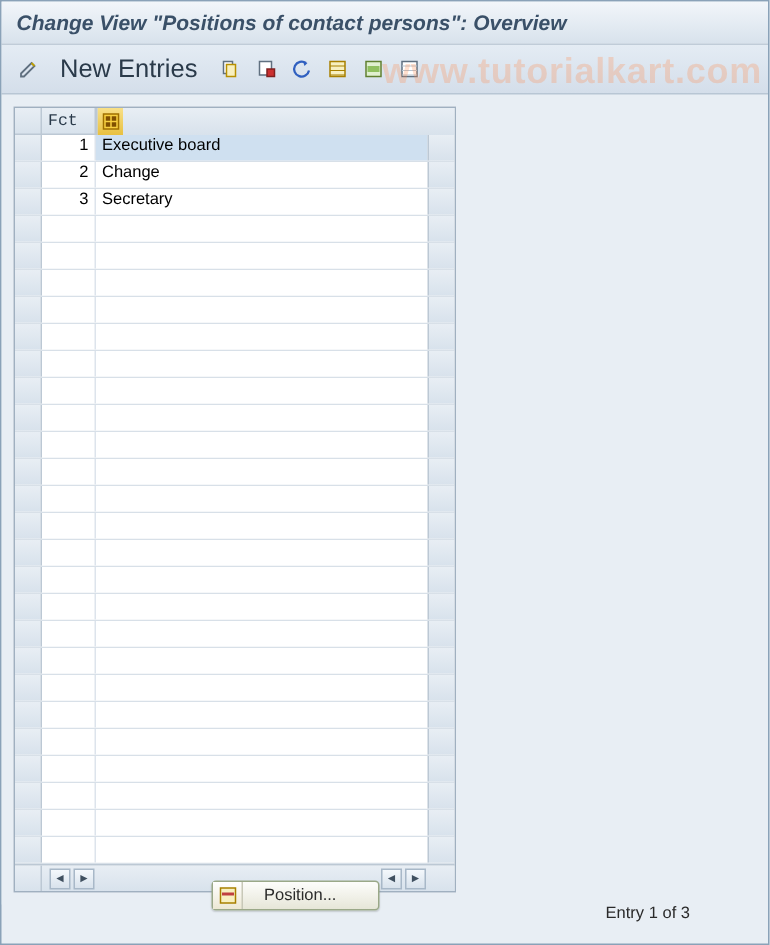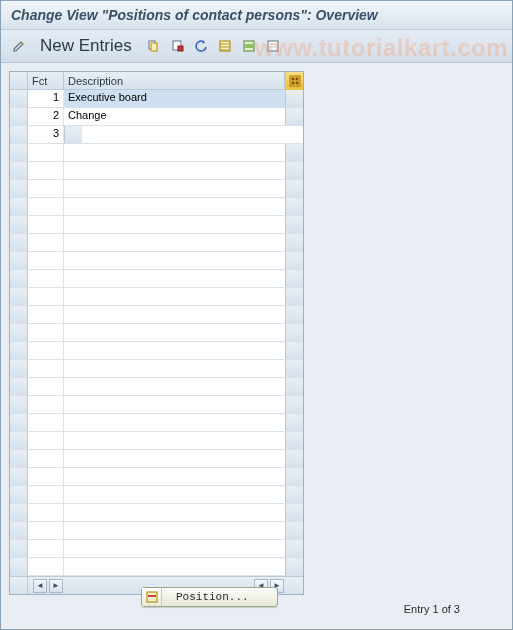--- a/index.html
+++ b/index.html
@@ -79,21 +79,21 @@
       font-size: 11px;
       color: #2a3a4a;
       border-right: 1px solid #bcc8d4;
       border-bottom: 1px solid #bcc8d4;
       background: linear-gradient(#e8eef4,#d8e2ec);
       height: 18px;
       display: flex;
       align-items: center;
     }
     .th-sel { width: 18px; }
-    .th-fct { width: 36px; }
+    .th-fct { width: 36px; font-family: Liberation Mono, monospace; }
     .th-desc { flex: 1; }
     .th-cfg {
       width: 18px;
       background: linear-gradient(#f8e088,#e8c040);
       border-left: 1px solid #bcc8d4;
       display:flex;align-items:center;justify-content:center;
       cursor:pointer;
     }
     .tbody-scroll {
       overflow: hidden;
@@ -176,21 +176,20 @@
     .position-btn .icon-slot{
       width:20px;height:18px;
       display:flex;align-items:center;justify-content:center;
       border-right:1px solid #c8c8b8;
       background:linear-gradient(#fff,#ece8d4);
     }
     .position-btn .label{
       padding: 0 28px 0 14px;
       font-size:11px;
       color:#2a2a2a;
-      font-family:Liberation Mono, monospace;
     }
     .entry-status {
       margin-left: auto;
       margin-right: 32px;
       font-size: 11px;
       color: #2a2a2a;
       margin-top: 24px;
     }
     svg { display:block; }
   </style>
@@ -246,21 +245,20 @@
       </svg>
   </div>
   <div class="watermark">www.tutorialkart.com</div>
 </div>
 
 <div class="workarea">
   <div class="table-wrap">
     <div class="thead">
       <div class="th th-sel"></div>
       <div class="th th-fct">Fct</div>
-      <div class="th th-desc">Description</div>
       <div class="th-cfg">
         <svg width="12" height="12" viewBox="0 0 12 12">
             <rect x="1" y="1" width="10" height="10" fill="#f8d040" stroke="#a07000"></rect>
             <rect x="2.5" y="2.5" width="3" height="3" fill="#805000"></rect>
             <rect x="6.5" y="2.5" width="3" height="3" fill="#805000"></rect>
             <rect x="2.5" y="6.5" width="3" height="3" fill="#805000"></rect>
             <rect x="6.5" y="6.5" width="3" height="3" fill="#805000"></rect>
           </svg>
       </div>
     </div>
@@ -273,20 +271,21 @@
         </div>
         <div class="row">
           <div class="cell-sel"></div>
           <div class="cell-fct">2</div>
           <div class="cell-desc">Change</div>
           <div class="cell-scroll"></div>
         </div>
         <div class="row">
           <div class="cell-sel"></div>
           <div class="cell-fct">3</div>
+          <div class="cell-desc">Secretary</div>
           <div class="cell-scroll"></div>
         </div>
         <div class="row empty">
           <div class="cell-sel"></div>
           <div class="cell-fct"></div>
           <div class="cell-desc"></div>
           <div class="cell-scroll"></div>
         </div>
         <div class="row empty">
           <div class="cell-sel"></div>

